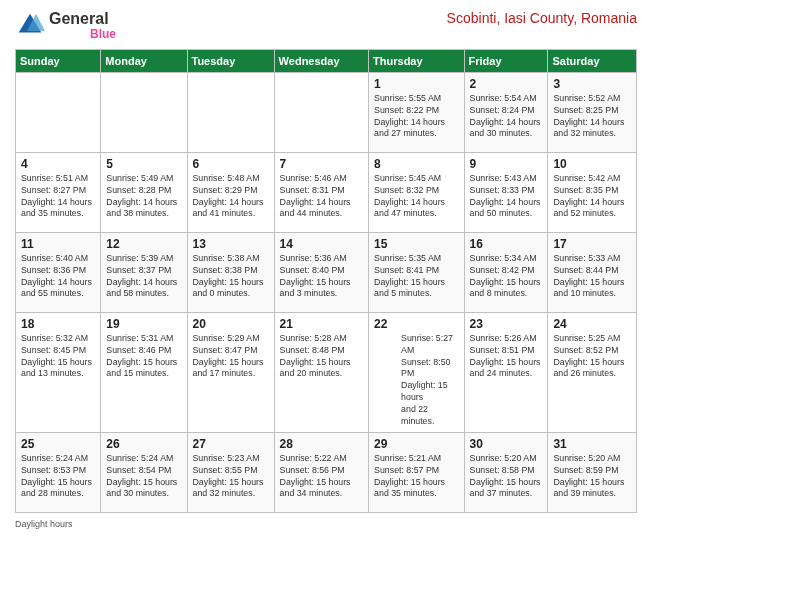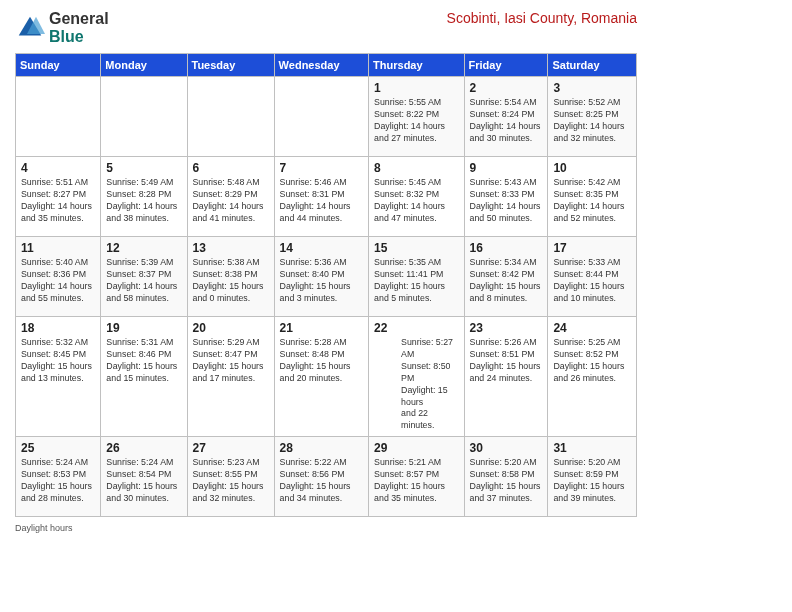--- a/index.html
+++ b/index.html
@@ -30,23 +30,24 @@
       display: flex;
       flex-direction: column;
       line-height: 1.1;
     }
     .logo-general {
       font-size: 16px;
       font-weight: bold;
       color: #333;
     }
     .logo-blue {
-      font-size: 16px;
-      font-weight: bold;
-      color: #0f766e;
+      font-size: 12px;
+      font-weight: bold;
+      color: #ec4899;
+      margin-left: 41px;
     }
     .logo-icon {
       width: 30px;
       height: 30px;
     }
     .title-block {
       text-align: right;
     }
     .calendar-title {
       font-size: 32px;
@@ -56,21 +57,21 @@
     .calendar-subtitle {
       font-size: 14px;
       color: #b91c1c;
     }
     .calendar-table {
       width: 100%;
       border-collapse: collapse;
       font-size: 9.5px;
     }
     .calendar-table thead tr {
-      background-color: #1d4ed8;
+      background-color: #15803d;
       color: #fff;
     }
     .calendar-table thead th {
       padding: 5px 4px;
       text-align: left;
       font-size: 11px;
       font-weight: bold;
       border: 1px solid #c0c0c0;
     }
     .calendar-table tbody tr {
@@ -245,21 +246,21 @@
           <td>
             <span class="day-number">14</span>
             <div class="day-info" style="white-space: pre-line;">Sunrise: 5:36 AM
 Sunset: 8:40 PM
 Daylight: 15 hours
 and 3 minutes.</div>
           </td>
           <td>
             <span class="day-number">15</span>
             <div class="day-info" style="white-space: pre-line;">Sunrise: 5:35 AM
-Sunset: 11:41 PM
+Sunset: 8:41 PM
 Daylight: 15 hours
 and 5 minutes.</div>
           </td>
           <td>
             <span class="day-number">16</span>
             <div class="day-info" style="white-space: pre-line;">Sunrise: 5:34 AM
 Sunset: 8:42 PM
 Daylight: 15 hours
 and 8 minutes.</div>
           </td>

